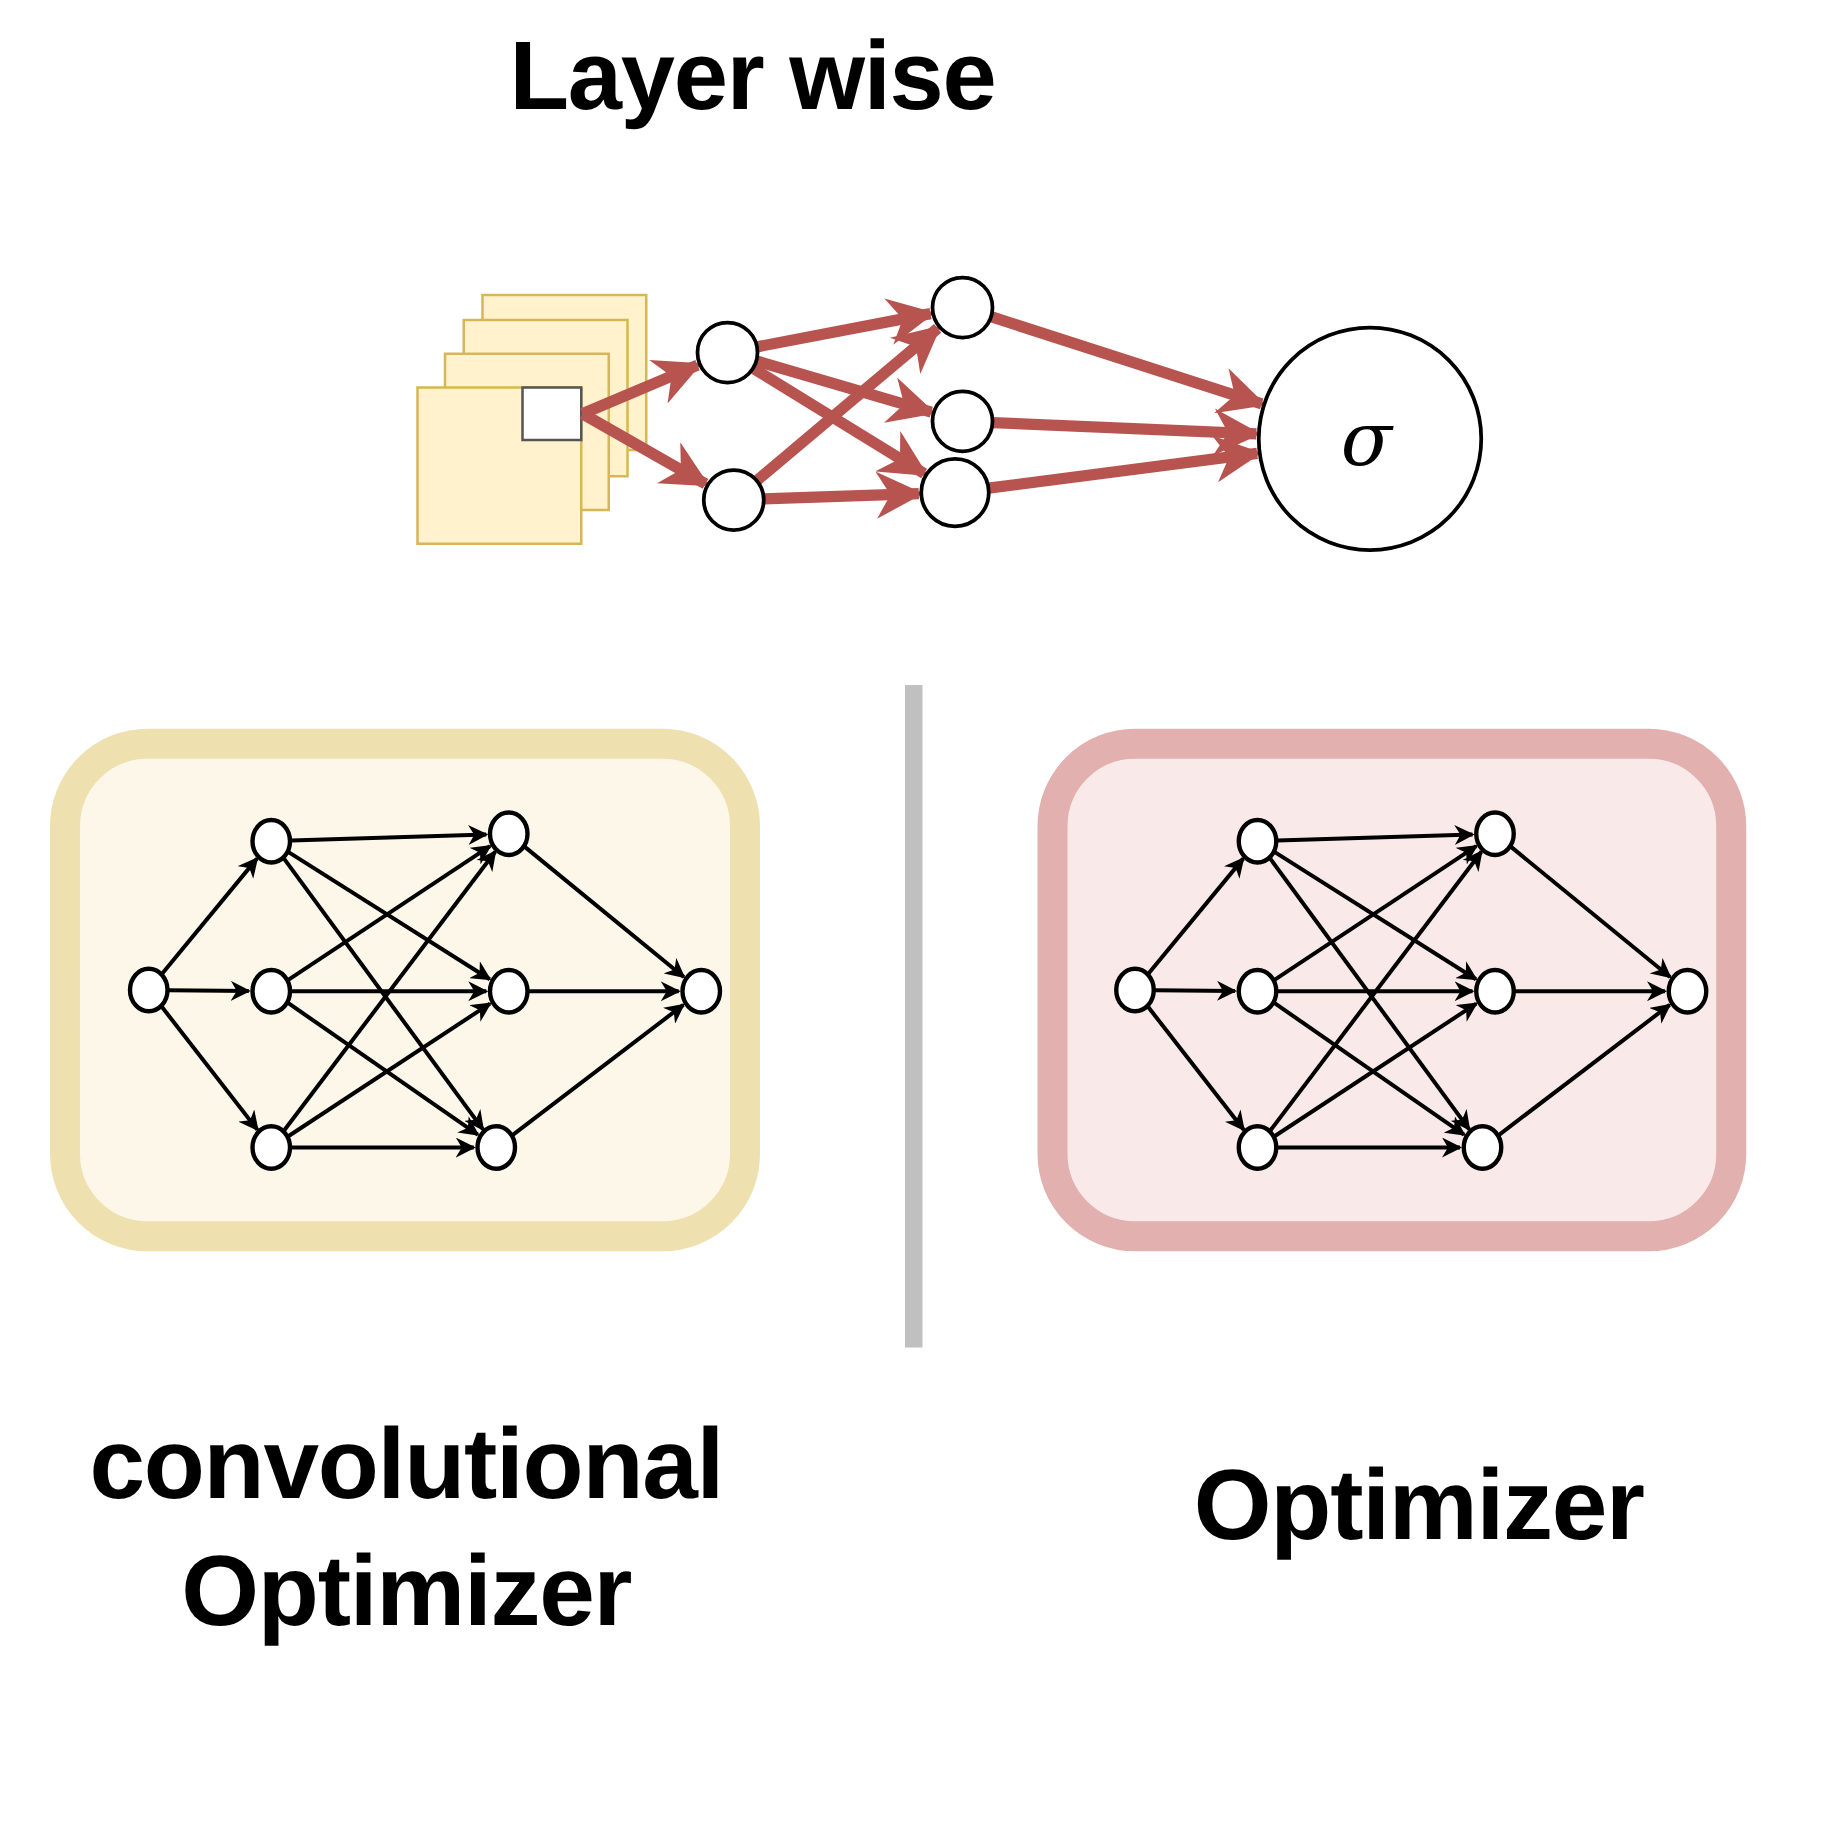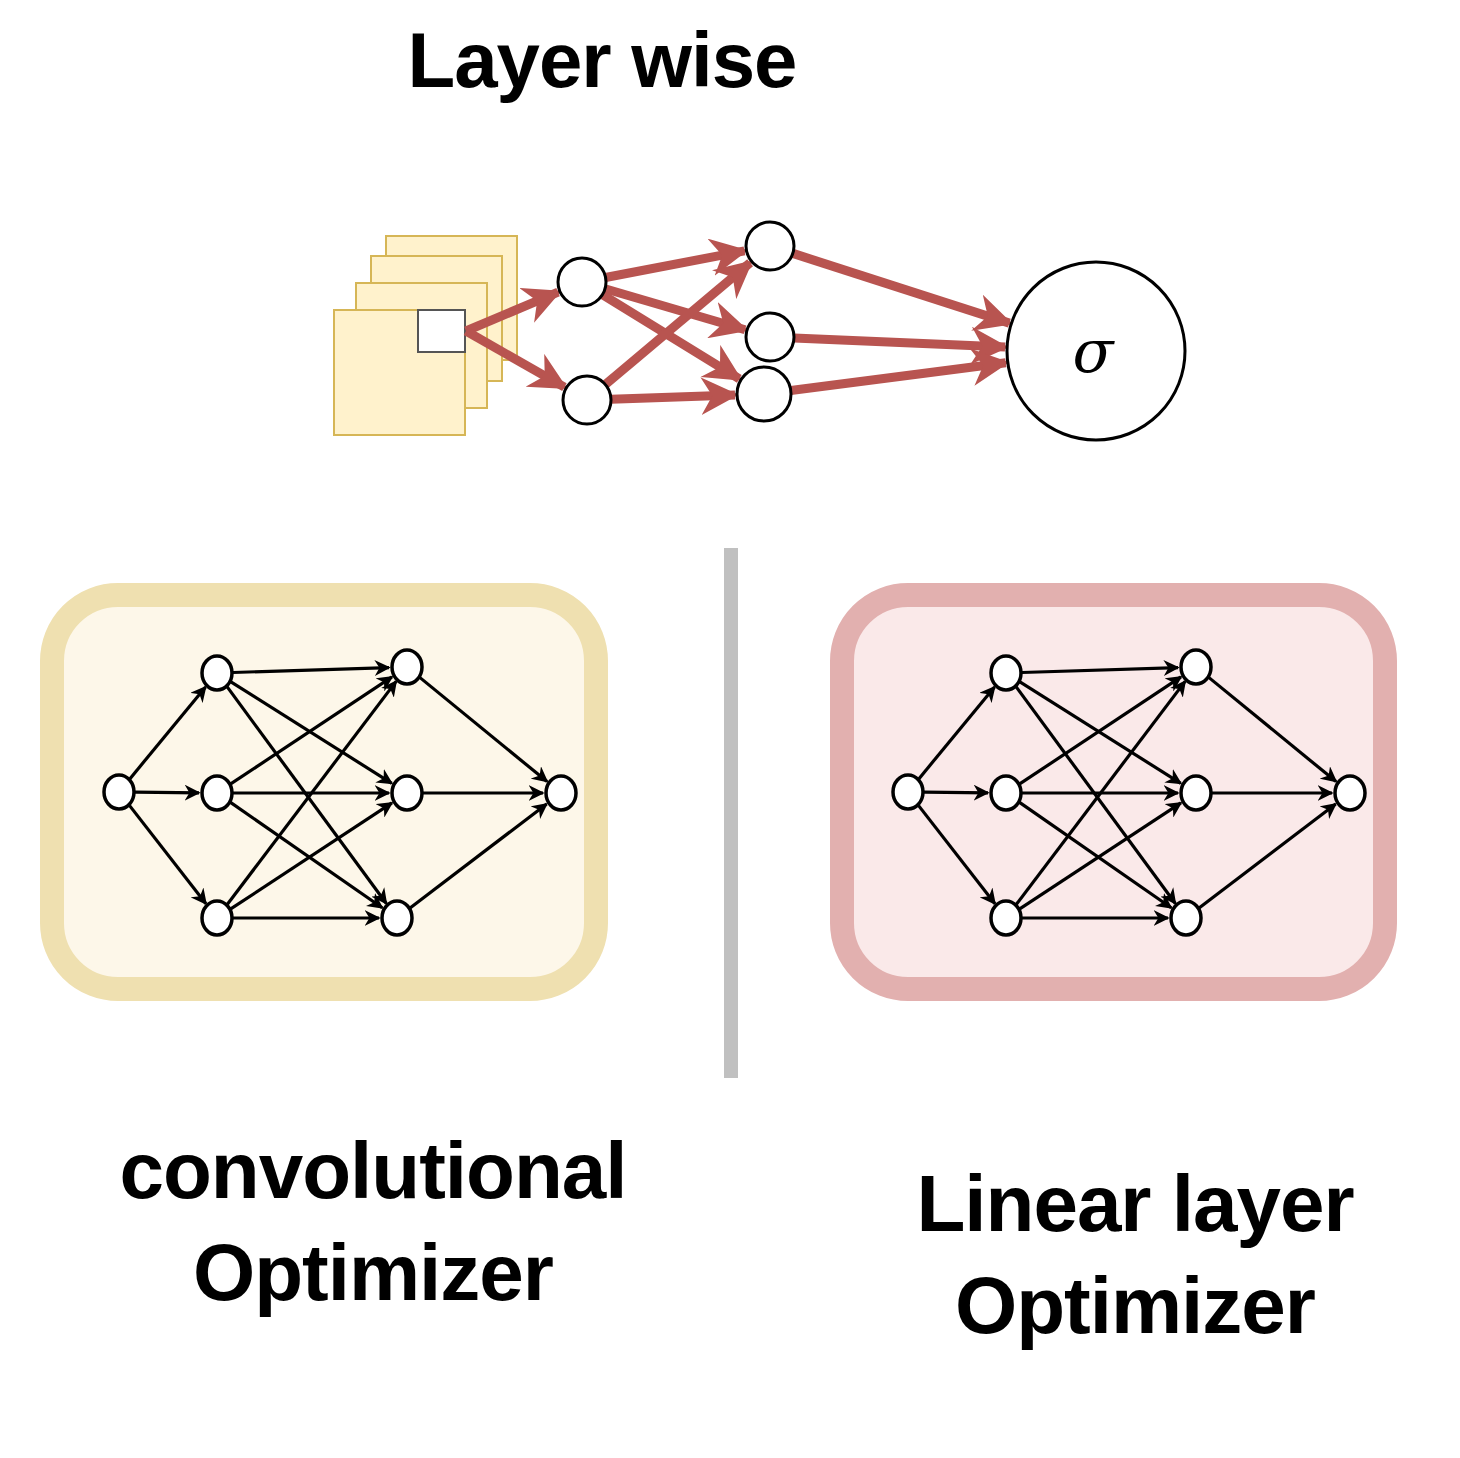--- a/index.html
+++ b/index.html
@@ -3,21 +3,21 @@
   <meta charset="utf-8">
   <style>
     html, body { margin: 0; padding: 0; background: #ffffff; }
     body { width: 1460px; height: 1458px; position: relative; overflow: hidden;
       font-family: "Liberation Sans", "DejaVu Sans", sans-serif; }
     .title { position: absolute; left: 0; width: 1204px; top: 12px; text-align: center;
       font-size: 78px; font-weight: bold; color: #000; letter-spacing: -1px; line-height: 96px; }
     svg.main { position: absolute; left: 0; top: 0; }
     .label { position: absolute; text-align: center; font-weight: bold; color: #000;
       font-size: 80px; line-height: 102px; letter-spacing: -1px; }
-    .label-left { left: 0; width: 650px; top: 1120px; margin-left: 48px; }
+    .label-left { left: 0; width: 650px; top: 1120px; }
     .label-right { left: 870px; width: 530px; top: 1153px; }
     .label span { display: block; }
   </style>
 </head>
 <body>
 
 <div class="title">Layer wise</div>
 
 <svg class="main" width="1460" height="1458" viewBox="0 0 1460 1458">
   <defs>
@@ -121,15 +121,14 @@
       </g>
   </g>
 </svg>
 
 <div class="label label-left">
   <span>convolutional</span>
   <span>Optimizer</span>
 </div>
 
 <div class="label label-right">
-  <span>Linear layer</span>
   <span>Optimizer</span>
 </div>
 
 </body></html>

